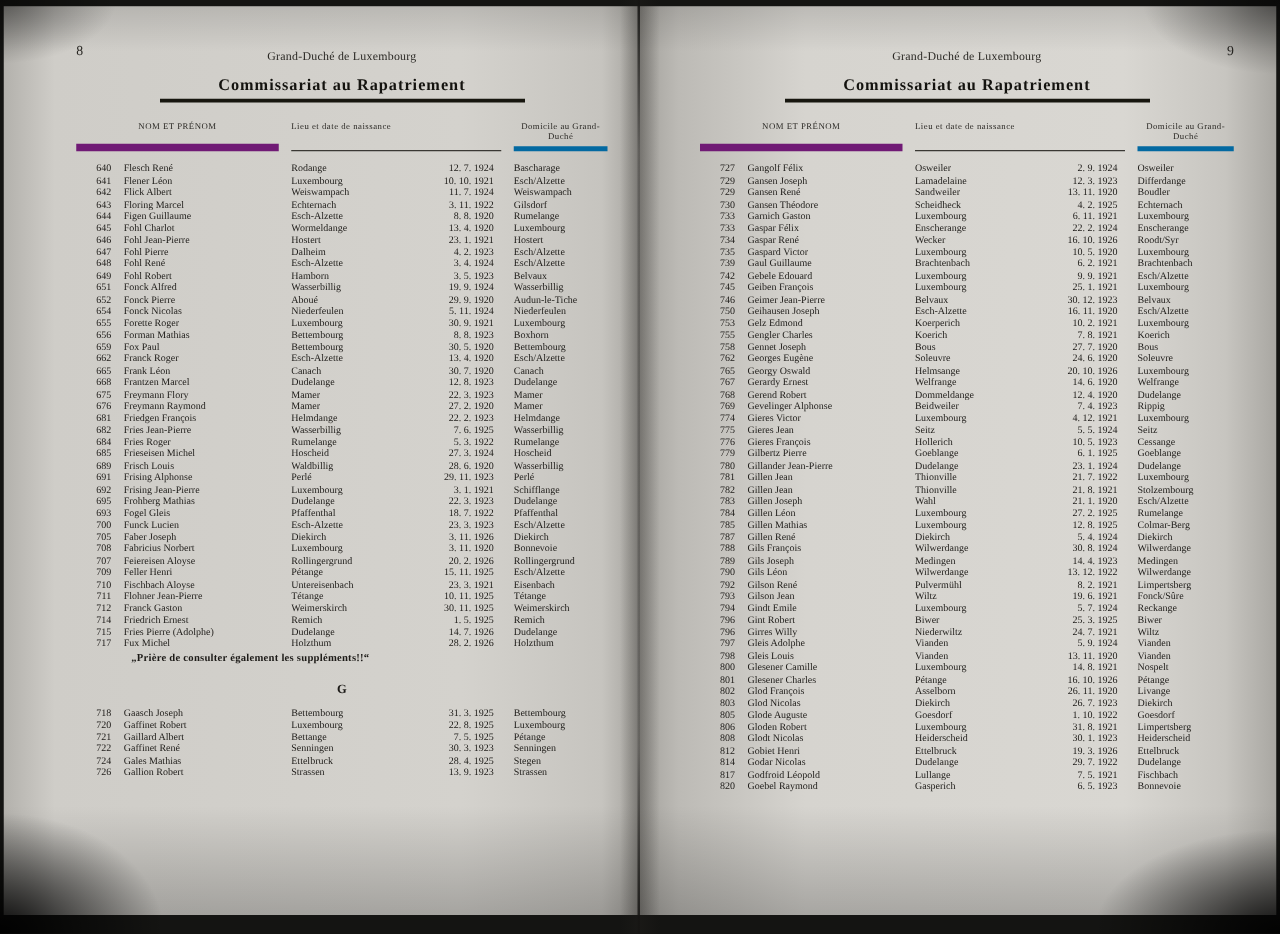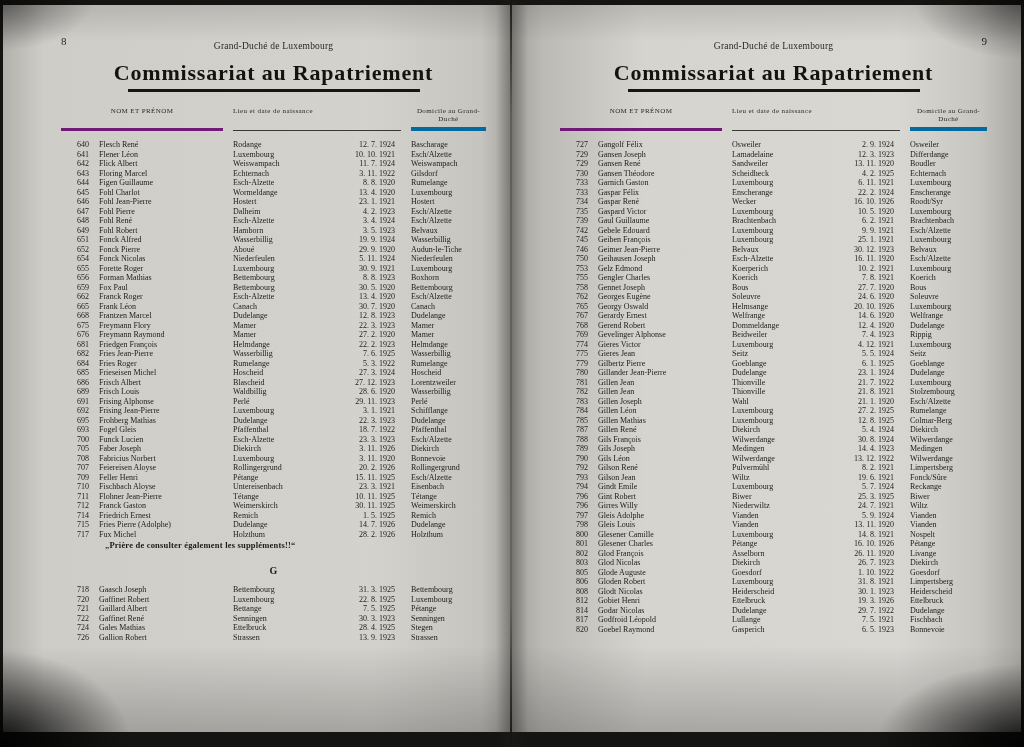--- a/index.html
+++ b/index.html
@@ -47,28 +47,28 @@
   .page-left  { left:3px;   padding:28px 26px 0 58px; }
   .page-right { left:512px; padding:28px 34px 0 48px; }
 
   .pagehead { position:relative; height:24px; }
   .pnum { position:absolute; top:2px; font-size:11px; color:#2a2824; }
   .pnum-left  { left:0; }
   .pnum-right { right:0; }
   .running { text-align:center; font-size:9.5px; padding-top:8px; letter-spacing:0.2px; color:#2a2824; }
 
   .titleblock { text-align:center; margin-top:3px; }
-  .title-text { font-size:22px; font-weight:bold; letter-spacing:0.8px; color:#14130f; }
+  .title-text { font-size:13px; font-weight:bold; letter-spacing:0.8px; color:#14130f; }
   .title-rule { width:292px; height:3px; background:#17160f; margin:3px auto 0; }
 
   .thead {
     display:grid; grid-template-columns:28px 124px 96px 62px 1fr; column-gap:10px;
     margin-top:15px; font-size:7px; letter-spacing:0.4px; color:#2b2925;
   }
-  .thead .h1 { grid-column:1/3; text-align:center; border-bottom:3px solid #701a75; padding-bottom:4px; }
+  .thead .h1 { grid-column:1/3; text-align:center; border-bottom:6px solid #701a75; padding-bottom:4px; }
   .thead .h2 { grid-column:3/5; border-bottom:1px solid #3a3834; padding-bottom:4px; }
   .thead .h3 { grid-column:5/6; text-align:center; border-bottom:4px solid #0369a1; padding-bottom:4px; }
 
   .tbody { margin-top:9px; }
   .trow {
     display:grid; grid-template-columns:28px 124px 96px 62px 1fr; column-gap:10px;
     font-size:8px; line-height:9.5px; white-space:nowrap; color:#1e1c19;
   }
   .tcell { overflow:hidden; }
   .tcell.c0 { text-align:right; }
@@ -268,27 +268,20 @@
         <span class="tcell c4">Rumelange</span>
       </div>
       <div class="trow">
         <span class="tcell c0">685</span>
         <span class="tcell c1">Frieseisen Michel</span>
         <span class="tcell c2">Hoscheid</span>
         <span class="tcell c3">27. 3. 1924</span>
         <span class="tcell c4">Hoscheid</span>
       </div>
       <div class="trow">
-        <span class="tcell c0">686</span>
-        <span class="tcell c1">Frisch Albert</span>
-        <span class="tcell c2">Blascheid</span>
-        <span class="tcell c3">27. 12. 1923</span>
-        <span class="tcell c4">Lorentzweiler</span>
-      </div>
-      <div class="trow">
         <span class="tcell c0">689</span>
         <span class="tcell c1">Frisch Louis</span>
         <span class="tcell c2">Waldbillig</span>
         <span class="tcell c3">28. 6. 1920</span>
         <span class="tcell c4">Wasserbillig</span>
       </div>
       <div class="trow">
         <span class="tcell c0">691</span>
         <span class="tcell c1">Frising Alphonse</span>
         <span class="tcell c2">Perlé</span>
@@ -612,20 +605,27 @@
         <span class="tcell c4">Luxembourg</span>
       </div>
       <div class="trow">
         <span class="tcell c0">775</span>
         <span class="tcell c1">Gieres Jean</span>
         <span class="tcell c2">Seitz</span>
         <span class="tcell c3">5. 5. 1924</span>
         <span class="tcell c4">Seitz</span>
       </div>
       <div class="trow">
+        <span class="tcell c0">776</span>
+        <span class="tcell c1">Gieres François</span>
+        <span class="tcell c2">Hollerich</span>
+        <span class="tcell c3">10. 5. 1923</span>
+        <span class="tcell c4">Cessange</span>
+      </div>
+      <div class="trow">
         <span class="tcell c0">779</span>
         <span class="tcell c1">Gilbertz Pierre</span>
         <span class="tcell c2">Goeblange</span>
         <span class="tcell c3">6. 1. 1925</span>
         <span class="tcell c4">Goeblange</span>
       </div>
       <div class="trow">
         <span class="tcell c0">780</span>
         <span class="tcell c1">Gillander Jean-Pierre</span>
         <span class="tcell c2">Dudelange</span>

